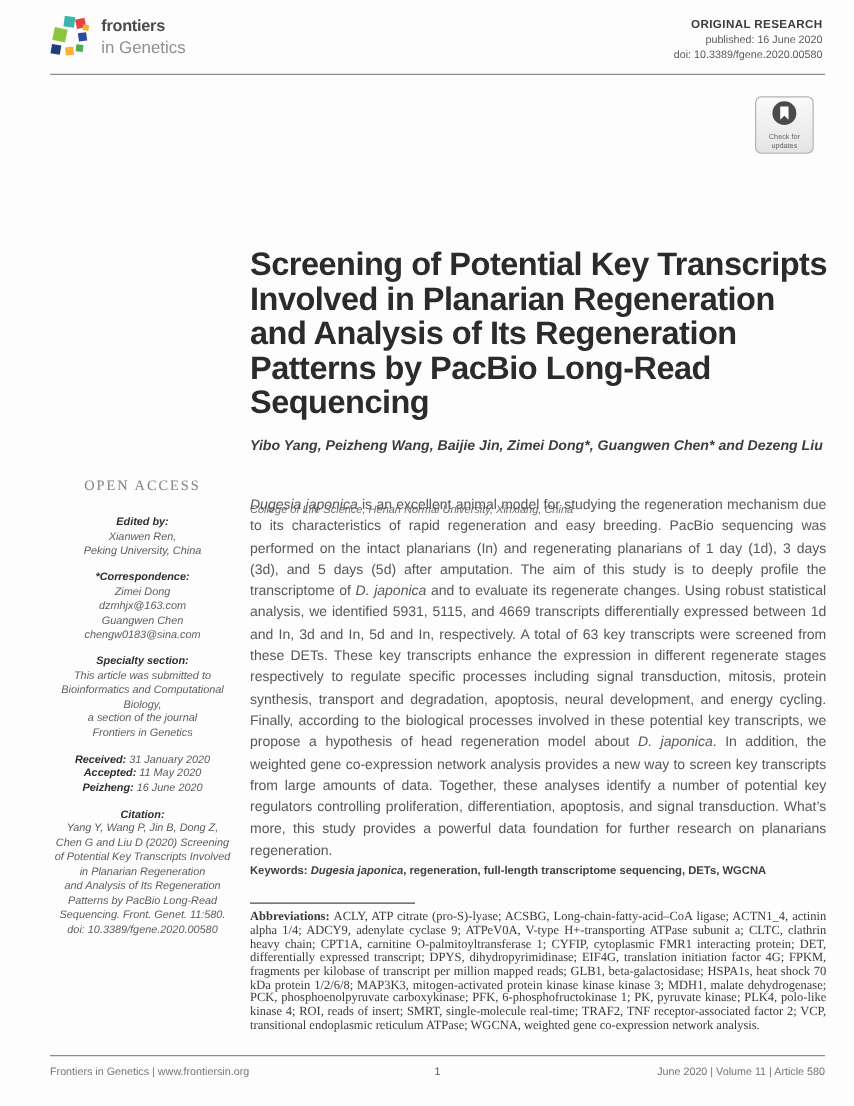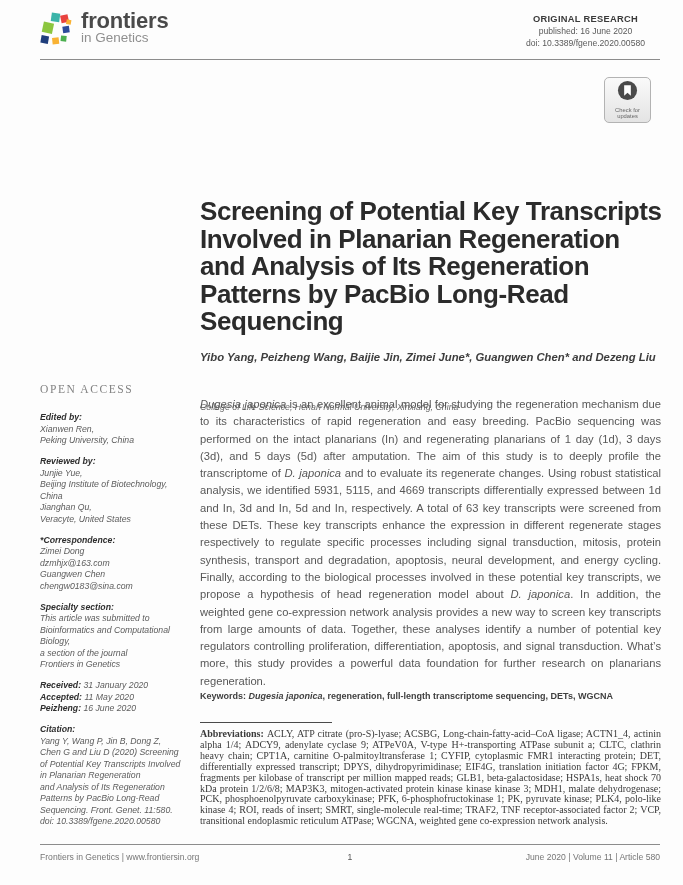--- a/index.html
+++ b/index.html
@@ -4,23 +4,23 @@
 <style>
   * { margin:0; padding:0; box-sizing:border-box; }
   html,body { background:#ffffff; }
   .page {
     position:relative; width:683px; height:885px; background:#fdfdfd;
     font-family:"Liberation Sans", sans-serif; overflow:hidden;
   }
   
   .logo { position:absolute; left:40px; top:12px; display:flex; align-items:flex-start; }
   .logo-text { margin-left:7px; }
-  .logo-name { font-size:22px; font-weight:bold; color:#4a4a4a; line-height:18px; letter-spacing:-0.2px; }
+  .logo-name { font-size:13px; font-weight:bold; color:#4a4a4a; line-height:18px; letter-spacing:-0.2px; }
   .logo-sub  { font-size:13.5px; color:#8f8f8f; line-height:15px; }
-  .header-right { position:absolute; right:38px; top:14px; text-align:center; }
+  .header-right { position:absolute; right:25px; top:14px; text-align:right; }
   .article-type { font-size:9.3px; font-weight:bold; color:#3a3a3a; letter-spacing:0.3px; }
   .hr-line { font-size:8.6px; color:#5a5a5a; margin-top:1.5px; line-height:10.5px; }
   .header-rule { position:absolute; left:40px; right:23px; top:59px; border-top:1.2px solid #8c8c8c; }
   
   .check-badge {
     position:absolute; left:604px; top:77px; width:47px; height:46px;
     border:1px solid #b3b3b3; border-radius:5px;
     background:linear-gradient(#fafafa,#e4e4e4);
     display:flex; flex-direction:column; align-items:center; justify-content:center;
     cursor:pointer;
@@ -33,21 +33,21 @@
   }
   .authors {
     position:absolute; left:200px; top:351px; width:464px;
     font-size:11.3px; font-weight:bold; font-style:italic; color:#3d3d3d;
   }
   .affiliation {
     position:absolute; left:200px; top:374px; width:464px;
     font-size:8.8px; font-style:italic; color:#6b6b6b;margin-top:28px;
   }
   
-  .sidebar { position:absolute; left:40px; top:383px; width:148px; text-align:left; }
+  .sidebar { position:absolute; left:40px; top:383px; width:148px; text-align:center; }
   .open-access {
     font-family:"Liberation Serif", serif; font-size:11.5px; letter-spacing:1.6px;
     color:#828282; margin-bottom:17px;
   }
   .sb-group { margin-bottom:9.5px; }
   .sb-label { font-size:8.7px; font-weight:bold; font-style:italic; color:#2e2e2e; line-height:11.5px; }
   .sb-lines div, .sb-line { font-size:8.7px; font-style:italic; color:#5c5c5c; line-height:11.5px; }
   .sb-email { display:block; font-size:8.7px; font-style:italic; color:#5c5c5c; line-height:11.5px; text-decoration:none; }
   .sb-date { font-size:8.7px; line-height:11.5px; }
   .sb-date .sb-label { display:inline; }
@@ -111,44 +111,34 @@
         <path d="M7.5 5.5 h7 v11 l-3.5,-3.2 l-3.5,3.2 z" fill="#ffffff"></path>
       </svg>
     </span>
     <div class="check-badge-text">
         <div>Check for</div>
         <div>updates</div>
       </div>
   </div>
 
   <h1 class="title">Screening of Potential Key Transcripts Involved in Planarian Regeneration and Analysis of Its Regeneration Patterns by PacBio Long-Read Sequencing</h1>
-  <div class="authors">Yibo Yang, Peizheng Wang, Baijie Jin, Zimei June*, Guangwen Chen* and Dezeng Liu</div>
+  <div class="authors">Yibo Yang, Peizheng Wang, Baijie Jin, Zimei Dong*, Guangwen Chen* and Dezeng Liu</div>
   <div class="affiliation">College of Life Science, Henan Normal University, Xinxiang, China</div>
 
   <div class="sidebar">
     <div class="open-access">OPEN ACCESS</div>
 
     <div class="sb-group">
       <div class="sb-label">Edited by:</div>
       <div class="sb-lines">
           <div>Xianwen Ren,</div>
           <div>Peking University, China</div>
         </div>
     </div>
 
-    <div class="sb-group">
-      <div class="sb-label">Reviewed by:</div>
-      <div class="sb-lines">
-          <div>Junjie Yue,</div>
-          <div>Beijing Institute of Biotechnology,</div>
-          <div>China</div>
-          <div>Jianghan Qu,</div>
-          <div>Veracyte, United States</div>
-        </div>
-    </div>
 
     <div class="sb-group">
       <div class="sb-label">*Correspondence:</div>
       <div class="sb-line">Zimei Dong</div>
       <a class="sb-email">dzmhjx@163.com</a>
       <div class="sb-line">Guangwen Chen</div>
       <a class="sb-email">chengw0183@sina.com</a>
     </div>
 
     <div class="sb-group">

